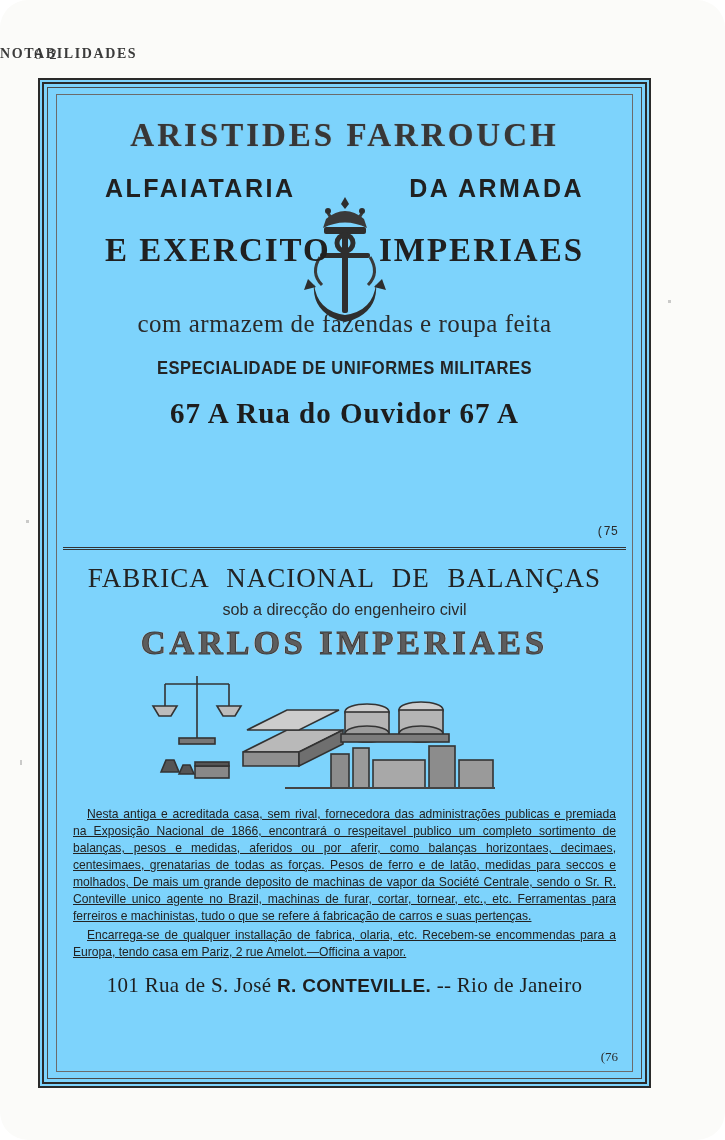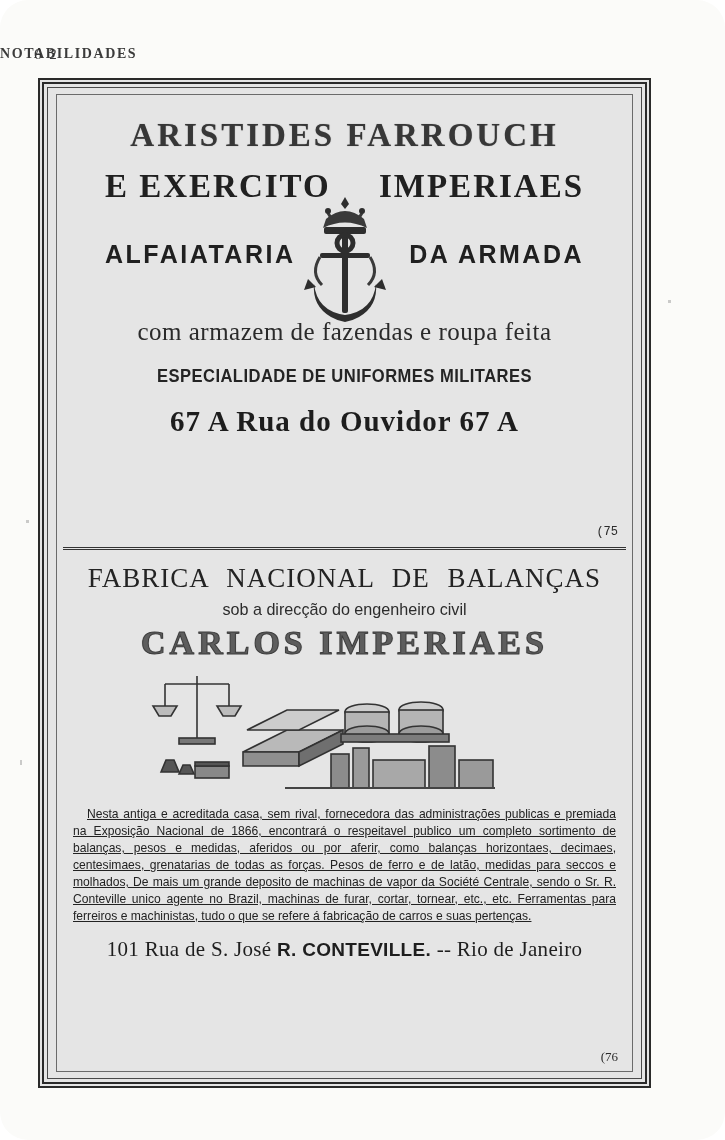--- a/index.html
+++ b/index.html
@@ -51,21 +51,21 @@
     opacity: .92;
   }
   
   .ad-frame {
     position: absolute;
     left: 38px;
     top: 78px;
     width: 613px;
     height: 1010px;
     border: 6px double #2a2a2a;
-    background: #e5e5e5;
+    background: #7dd3fc;
     box-sizing: border-box;
     padding: 12px;
   }
   .ad-frame::before {
     content: "";
     position: absolute;
     left: 3px; right: 3px; top: 3px; bottom: 3px;
     border: 1px solid #4a4a4a;
     pointer-events: none;
   }
@@ -119,21 +119,21 @@
   
   .emblem {
     position: absolute;
     left: 50%;
     top: 96px;
     transform: translateX(-50%);
     width: 110px;
     height: 150px;
   }
   .a1-line3 {
-    margin-top: 34px;
+    margin-top: 26px;
     font-family: "Liberation Serif", serif;
     font-size: 25px;
     color: #2a2a2a;
     letter-spacing: .5px;
   }
   .a1-line4 {
     margin-top: 20px;
     font-family: "Liberation Sans", sans-serif;
     font-size: 18px;
     font-weight: bold;
@@ -271,28 +271,28 @@
               <path d="M55 124 q-28 -4 -31 -31 q-2 22 17 33 q7 4 14 5z"></path>
               <path d="M55 124 q28 -4 31 -31 q2 22 -17 33 q-7 4 -14 5z"></path>
               <path d="M18 88 l8 8 -12 3z"></path>
               <path d="M92 88 l-8 8 12 3z"></path>
 
               <path d="M30 66 q-10 16 2 28 M80 66 q10 16 -2 28" stroke="#3a3a3a" stroke-width="3" fill="none"></path>
             </g>
           </svg>
         </div>
 
+        <div class="a1-row rowA">
+          <span class="a1-left">ALFAIATARIA</span>
+          <span class="a1-right">DA ARMADA</span>
+        </div>
+
         <div class="a1-row rowB">
           <span class="a1-left">E EXERCITO</span>
           <span class="a1-right">IMPERIAES</span>
-        </div>
-
-        <div class="a1-row rowA">
-          <span class="a1-left">ALFAIATARIA</span>
-          <span class="a1-right">DA ARMADA</span>
         </div>
 
         <div class="a1-line3">com armazem de fazendas e roupa feita</div>
         <div class="a1-line4">ESPECIALIDADE DE UNIFORMES MILITARES</div>
         <div class="a1-addr">67 A Rua do Ouvidor 67 A</div>
         <div class="a1-ref">(75</div>
       </div>
 
       <div class="divider"></div>
 
@@ -336,20 +336,21 @@
               <rect x="238" y="92" width="52" height="28" fill="#a8a8a8"></rect>
               <rect x="294" y="78" width="26" height="42" fill="#8c8c8c"></rect>
               <rect x="324" y="92" width="34" height="28" fill="#9a9a9a"></rect>
               <line x1="150" y1="120" x2="360" y2="120" stroke="#444" stroke-width="2"></line>
             </g>
           </svg>
         </div>
 
         <div class="a2-body">
           <p>Nesta antiga e acreditada casa, sem rival, fornecedora das administrações publicas e premiada na Exposição Nacional de 1866, encontrará o respeitavel publico um completo sortimento de balanças, pesos e medidas, aferidos ou por aferir, como balanças horizontaes, decimaes, centesimaes, grenatarias de todas as forças. Pesos de ferro e de latão, medidas para seccos e molhados, De mais um grande deposito de machinas de vapor da Société Centrale, sendo o Sr. R. Conteville unico agente no Brazil, machinas de furar, cortar, tornear, etc., etc. Ferramentas para ferreiros e machinistas, tudo o que se refere á fabricação de carros e suas pertenças.</p>
+          <p>Encarrega-se de qualquer installação de fabrica, olaria, etc. Recebem-se encommendas para a Europa, tendo casa em Pariz, 2 rue Amelot.—Officina a vapor.</p>
         </div>
 
         <div class="a2-addr">
           <span>101 Rua de S. José</span>
           <span class="sans">R. CONTEVILLE.</span>
           <span>-- Rio de Janeiro</span>
         </div>
         <div class="a2-ref">(76</div>
       </div>
 

